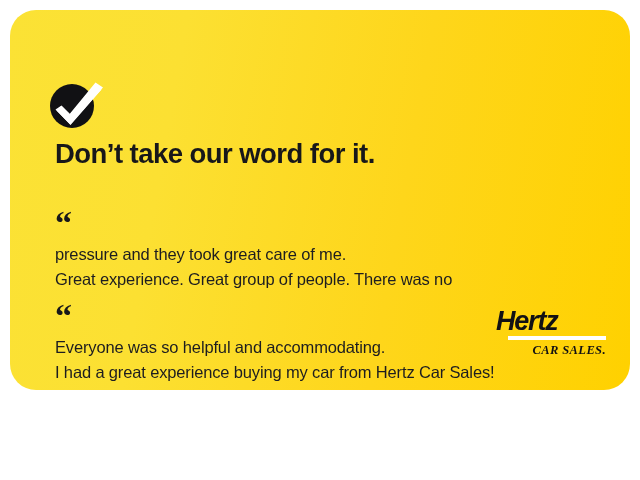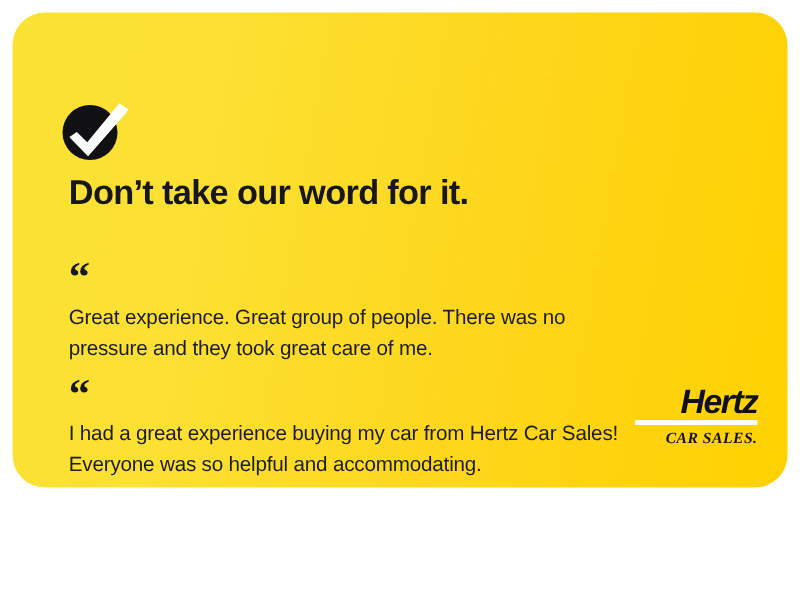--- a/index.html
+++ b/index.html
@@ -106,21 +106,21 @@
     width: 110px;
     text-align: right;
   }
   #logo-wordmark {
     font-size: 27px;
     font-weight: bold;
     font-style: italic;
     color: #111114;
     letter-spacing: -1.2px;
     line-height: 27px;
-    text-align: right;
+    text-align: left;
   }
   #logo-rule {
     height: 4px;
     background: #ffffff;
     margin-top: 1px;
     margin-left: 12px;
   }
   #logo-sub {
     font-size: 12.5px;
     font-weight: bold;
@@ -150,30 +150,30 @@
 
     <div id="headline">
       <div class="headline-line">Don’t take our word for it.</div>
     </div>
 
     <div id="testimonials">
 
       <div class="testimonial">
         <span class="quote-mark">“</span>
         <div class="quote-body">
+          <span class="qline">pressure and they took great care of me.</span>
           <span class="qline">Great experience. Great group of people. There was no</span>
-          <span class="qline">pressure and they took great care of me.</span>
         </div>
       </div>
 
       <div class="testimonial">
         <span class="quote-mark">“</span>
         <div class="quote-body">
+          <span class="qline">Everyone was so helpful and accommodating.</span>
           <span class="qline">I had a great experience buying my car from Hertz Car Sales!</span>
-          <span class="qline">Everyone was so helpful and accommodating.</span>
         </div>
       </div>
 
     </div>
 
     <div id="logo">
       <div id="logo-wordmark">Hertz</div>
       <div id="logo-rule"></div>
       <div id="logo-sub">CAR SALES.</div>
     </div>

